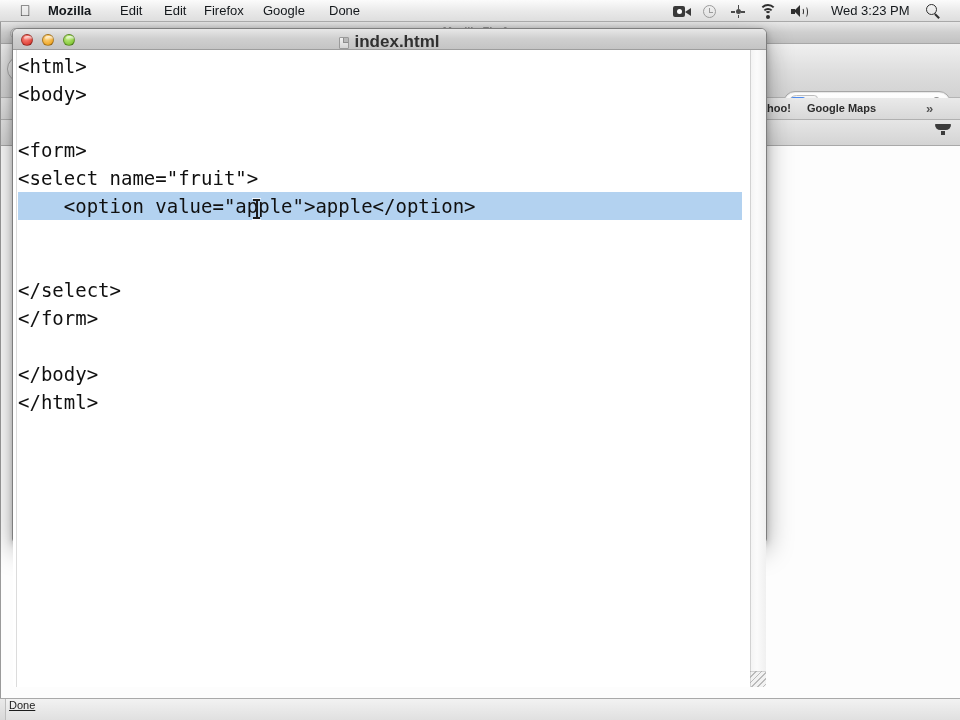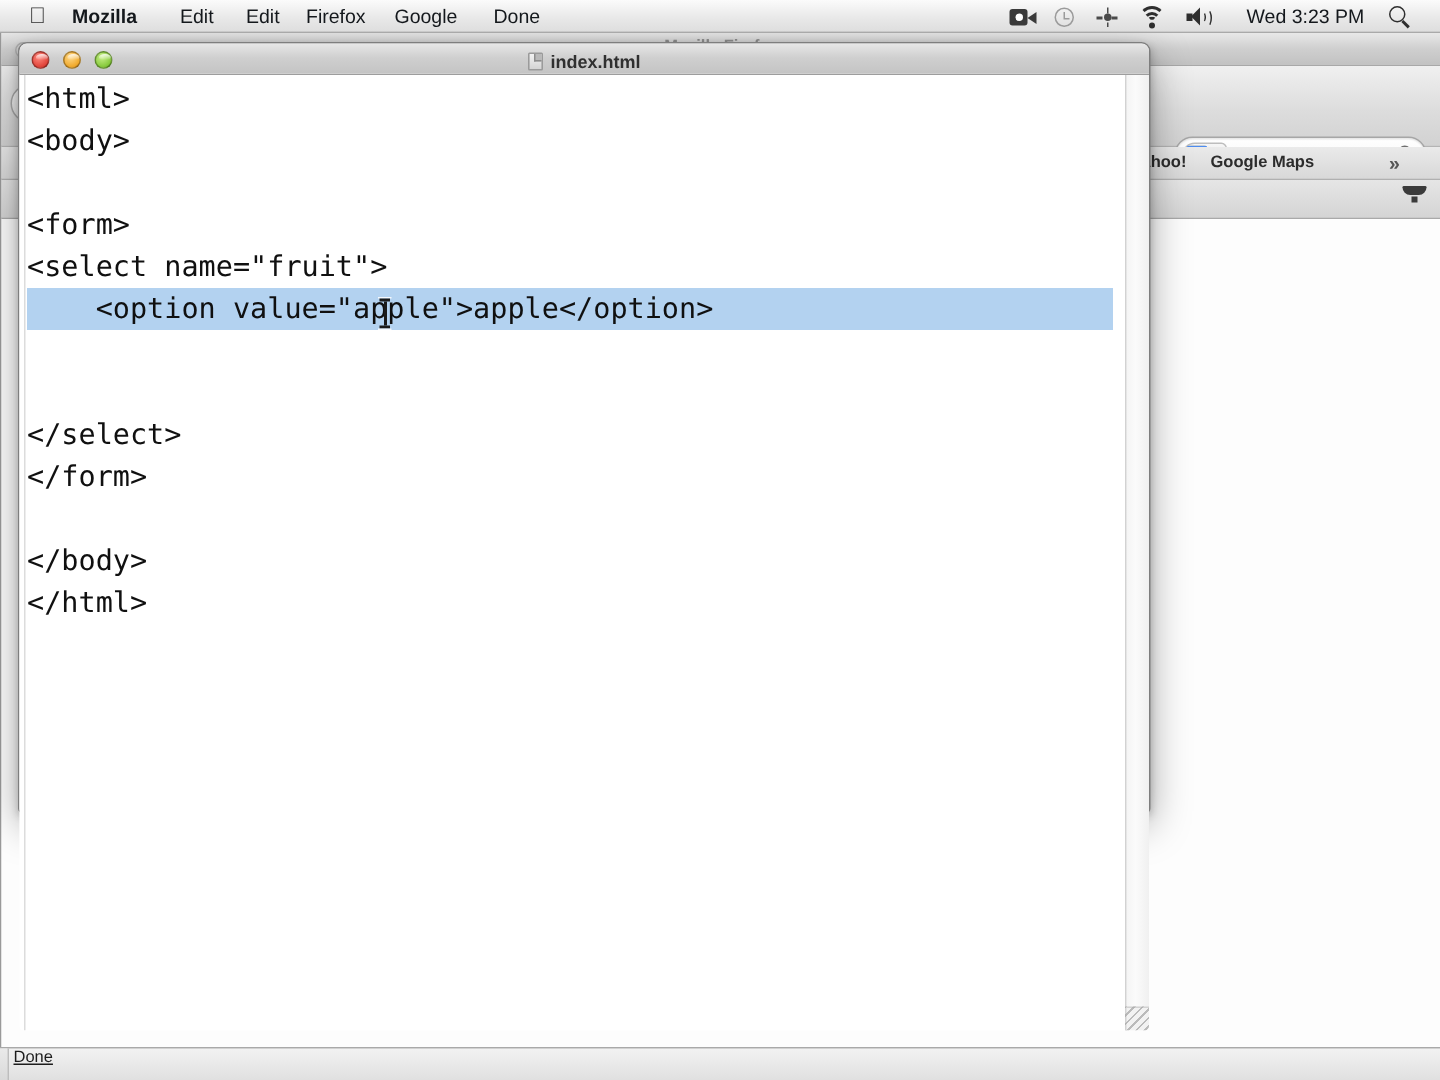--- a/index.html
+++ b/index.html
@@ -261,21 +261,21 @@
   .te-doc-icon {
     display:inline-block; vertical-align:-2px; width:10px; height:12px;
     background:linear-gradient(to bottom,#f2f2f2,#d4d4d4);
     border:1px solid #9a9a9a; border-radius:1px; margin-right:5px;
     position:relative;
   }
   .te-doc-icon:after {
     content:""; position:absolute; right:0; top:0; width:4px; height:4px;
     background:#b9b9b9; border-left:1px solid #8d8d8d; border-bottom:1px solid #8d8d8d;
   }
-  .te-title-text { font-size:12px; font-weight:bold; color:#303030; }
+  .te-title-text { font-size:17px; font-weight:bold; color:#303030; }
 
   .te-body {
     position:absolute; left:0; top:21px; width:100%; height:637px;
     background:#ffffff; overflow:hidden; border-radius:0 0 3px 3px;
   }
   .te-ruler-gutter {
     position:absolute; left:0; top:0; width:4px; height:100%;
     background:#ffffff; border-right:1px solid #dcdcdc;
   }
   .te-text {

